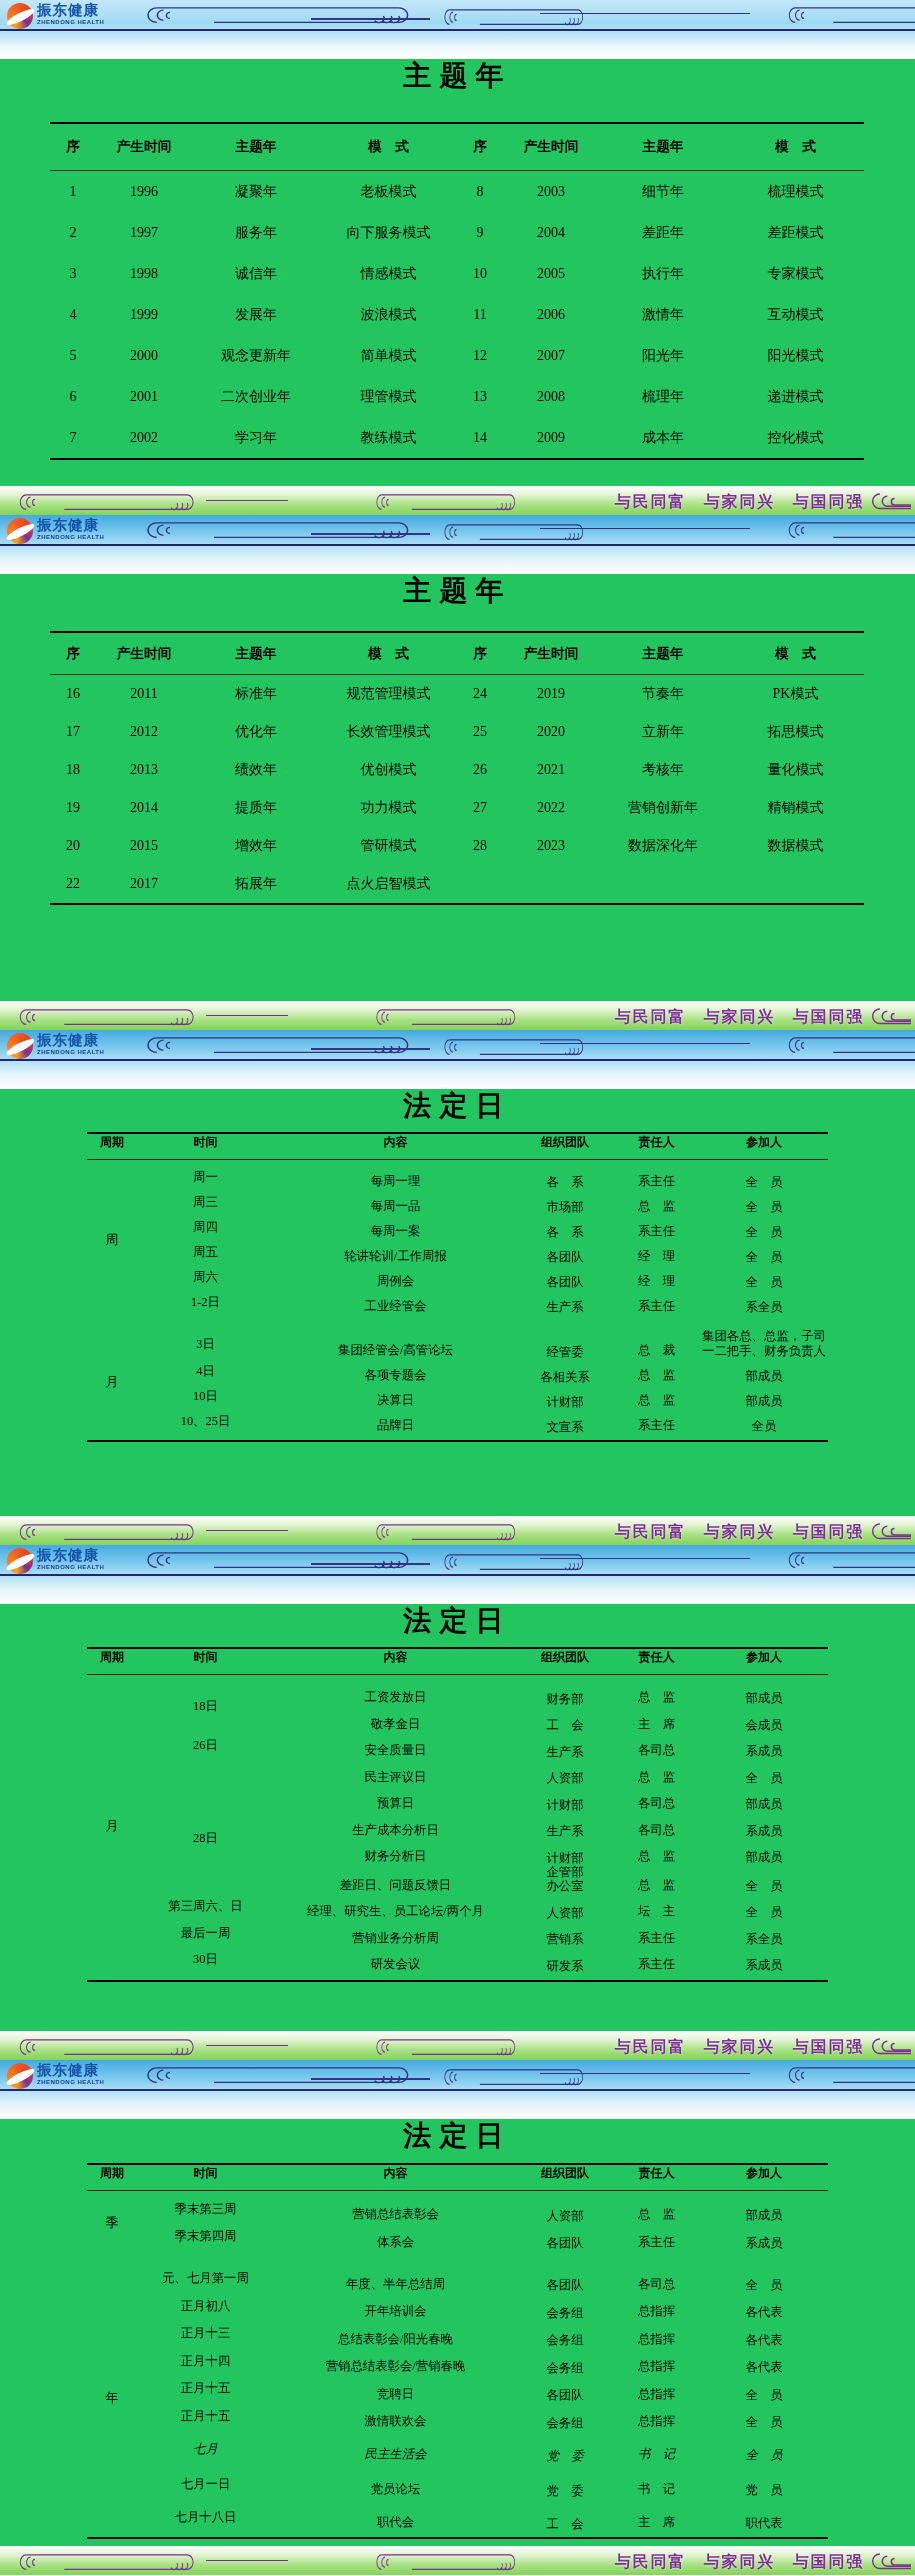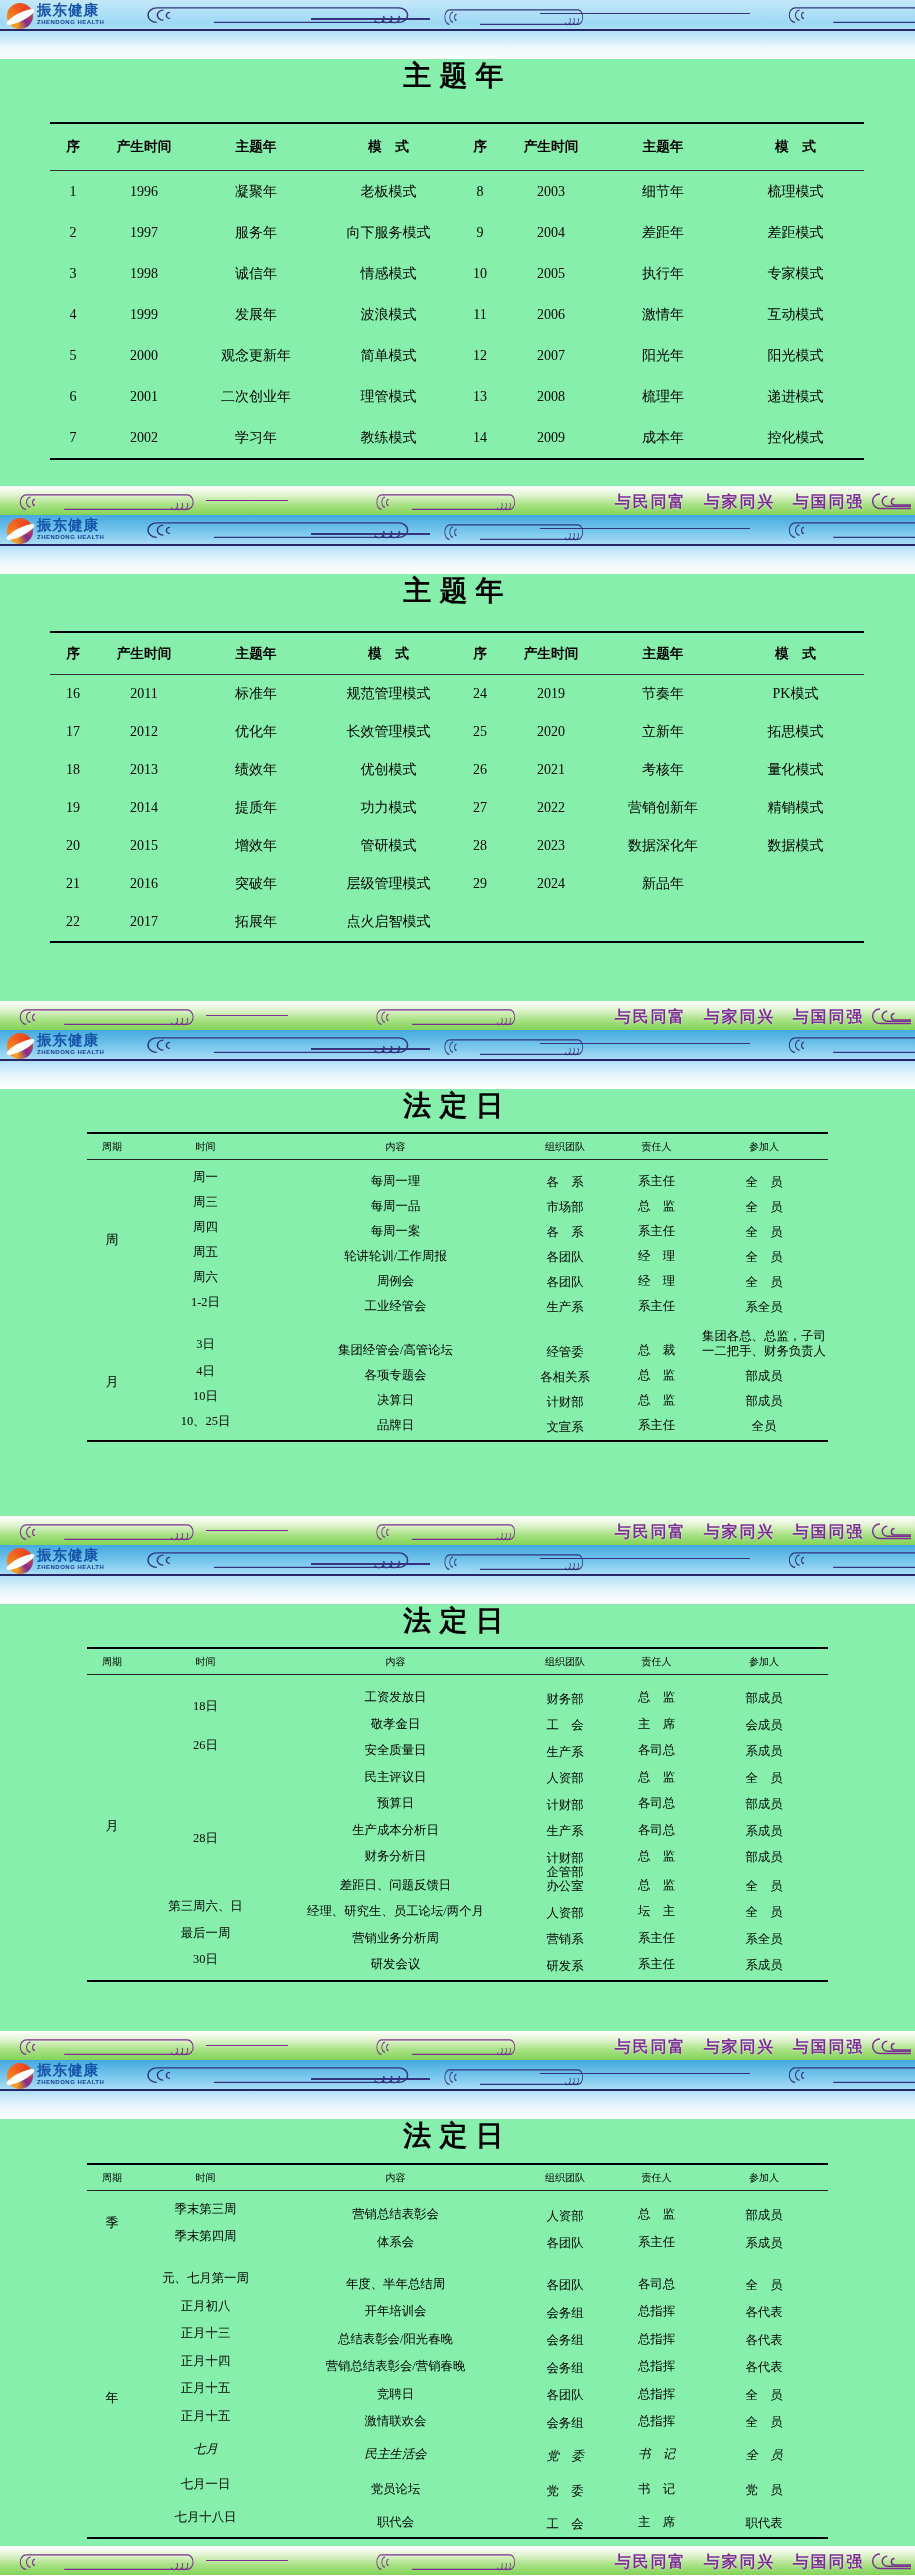--- a/index.html
+++ b/index.html
@@ -1,18 +1,18 @@
 <!DOCTYPE html>
 <html style="font-size:14.6px"><head>
 <meta charset="utf-8">
 <style>
   html,body{margin:0;padding:0;background:#ffffff;}
   body{width:915px;font-family:"Liberation Serif","DejaVu Serif",serif;color:#000;}
   .doc{width:915px;}
-  .page{position:relative;width:915px;height:515px;overflow:hidden;background:#86efac;}
+  .page{position:relative;width:915px;height:515px;overflow:hidden;background:#22c55e;}
 
   
   .band-blue{position:absolute;top:0;left:0;right:0;height:59px;
     background:linear-gradient(180deg,#44a9de 0%,#7cc9ee 30%,#b7e2f8 55%,#e4f4fc 75%,#ffffff 100%);}
   .page.pg0 .band-blue{
     background:linear-gradient(180deg,#c3e7f9 0%,#9ed9f4 40%,#bfe6f8 60%,#eef8fd 80%,#ffffff 100%);}
   .navy-line{position:absolute;top:29px;left:0;right:0;height:1.8px;background:#262668;}
   .logo{position:absolute;top:2.7px;left:7.3px;display:flex;align-items:flex-start;gap:3.7px;z-index:3;}
   .logo-mark{position:relative;width:26px;height:26px;border-radius:50%;
     background:conic-gradient(from 200deg,#f7a21c,#f05a22 40%,#e8401f 60%,#a43376 75%,#7d2d8c 82%,#f7a21c 100%);}
@@ -52,21 +52,21 @@
   .pg1 .tm-header{height:41px;}
   .tm-row{display:flex;align-items:center;height:41px;font-size:14px;}
   .pg1 .tm-row{height:38px;}
   .tm-c{text-align:center;}
   .tm-c.w0{width:46px;}
   .tm-c.w1{width:96px;text-align:center;}
   .tm-c.w2{width:128px;}
   .tm-c.w3{width:137px;}
 
   
-  .ld-header{display:flex;align-items:center;height:25px;border-bottom:1.4px solid #222;font-weight:normal;font-size:10px;}
+  .ld-header{display:flex;height:25px;border-bottom:1.4px solid #222;font-weight:bold;font-size:12px;}
   .ld-c{text-align:center;}
   .lw0{width:50px;}.lw1{width:137px;}.lw2{width:243px;}.lw3{width:96px;}.lw4{width:87px;}.lw5{width:128px;}
   .ld-body{padding:4.6px 0 6.4px;font-size:12.4px;}
   .ld-group{display:flex;}
   .ld-group + .ld-group{margin-top:14.6px;}
   .ld-glabel{width:50px;display:flex;align-items:center;justify-content:center;font-size:13px;}
   .ld-grows{flex:1;}
   .ld-row{display:flex;}
   .ld-time{width:137px;display:flex;align-items:center;justify-content:center;}
   .ld-entries{flex:1;display:flex;flex-direction:column;justify-content:center;}
@@ -340,30 +340,20 @@
           <span class="tm-c w0">20</span>
           <span class="tm-c w1">2015</span>
           <span class="tm-c w2">增效年</span>
           <span class="tm-c w3">管研模式</span>
           <span class="tm-c w0">28</span>
           <span class="tm-c w1">2023</span>
           <span class="tm-c w2">数据深化年</span>
           <span class="tm-c w3">数据模式</span>
         </div>
         <div class="tm-row">
-          <span class="tm-c w0">21</span>
-          <span class="tm-c w1">2016</span>
-          <span class="tm-c w2">突破年</span>
-          <span class="tm-c w3">层级管理模式</span>
-          <span class="tm-c w0">29</span>
-          <span class="tm-c w1">2024</span>
-          <span class="tm-c w2">新品年</span>
-          <span class="tm-c w3"></span>
-        </div>
-        <div class="tm-row">
           <span class="tm-c w0">22</span>
           <span class="tm-c w1">2017</span>
           <span class="tm-c w2">拓展年</span>
           <span class="tm-c w3">点火启智模式</span>
           <span class="tm-c w0"></span>
           <span class="tm-c w1"></span>
           <span class="tm-c w2"></span>
           <span class="tm-c w3"></span>
         </div>
       </div>

